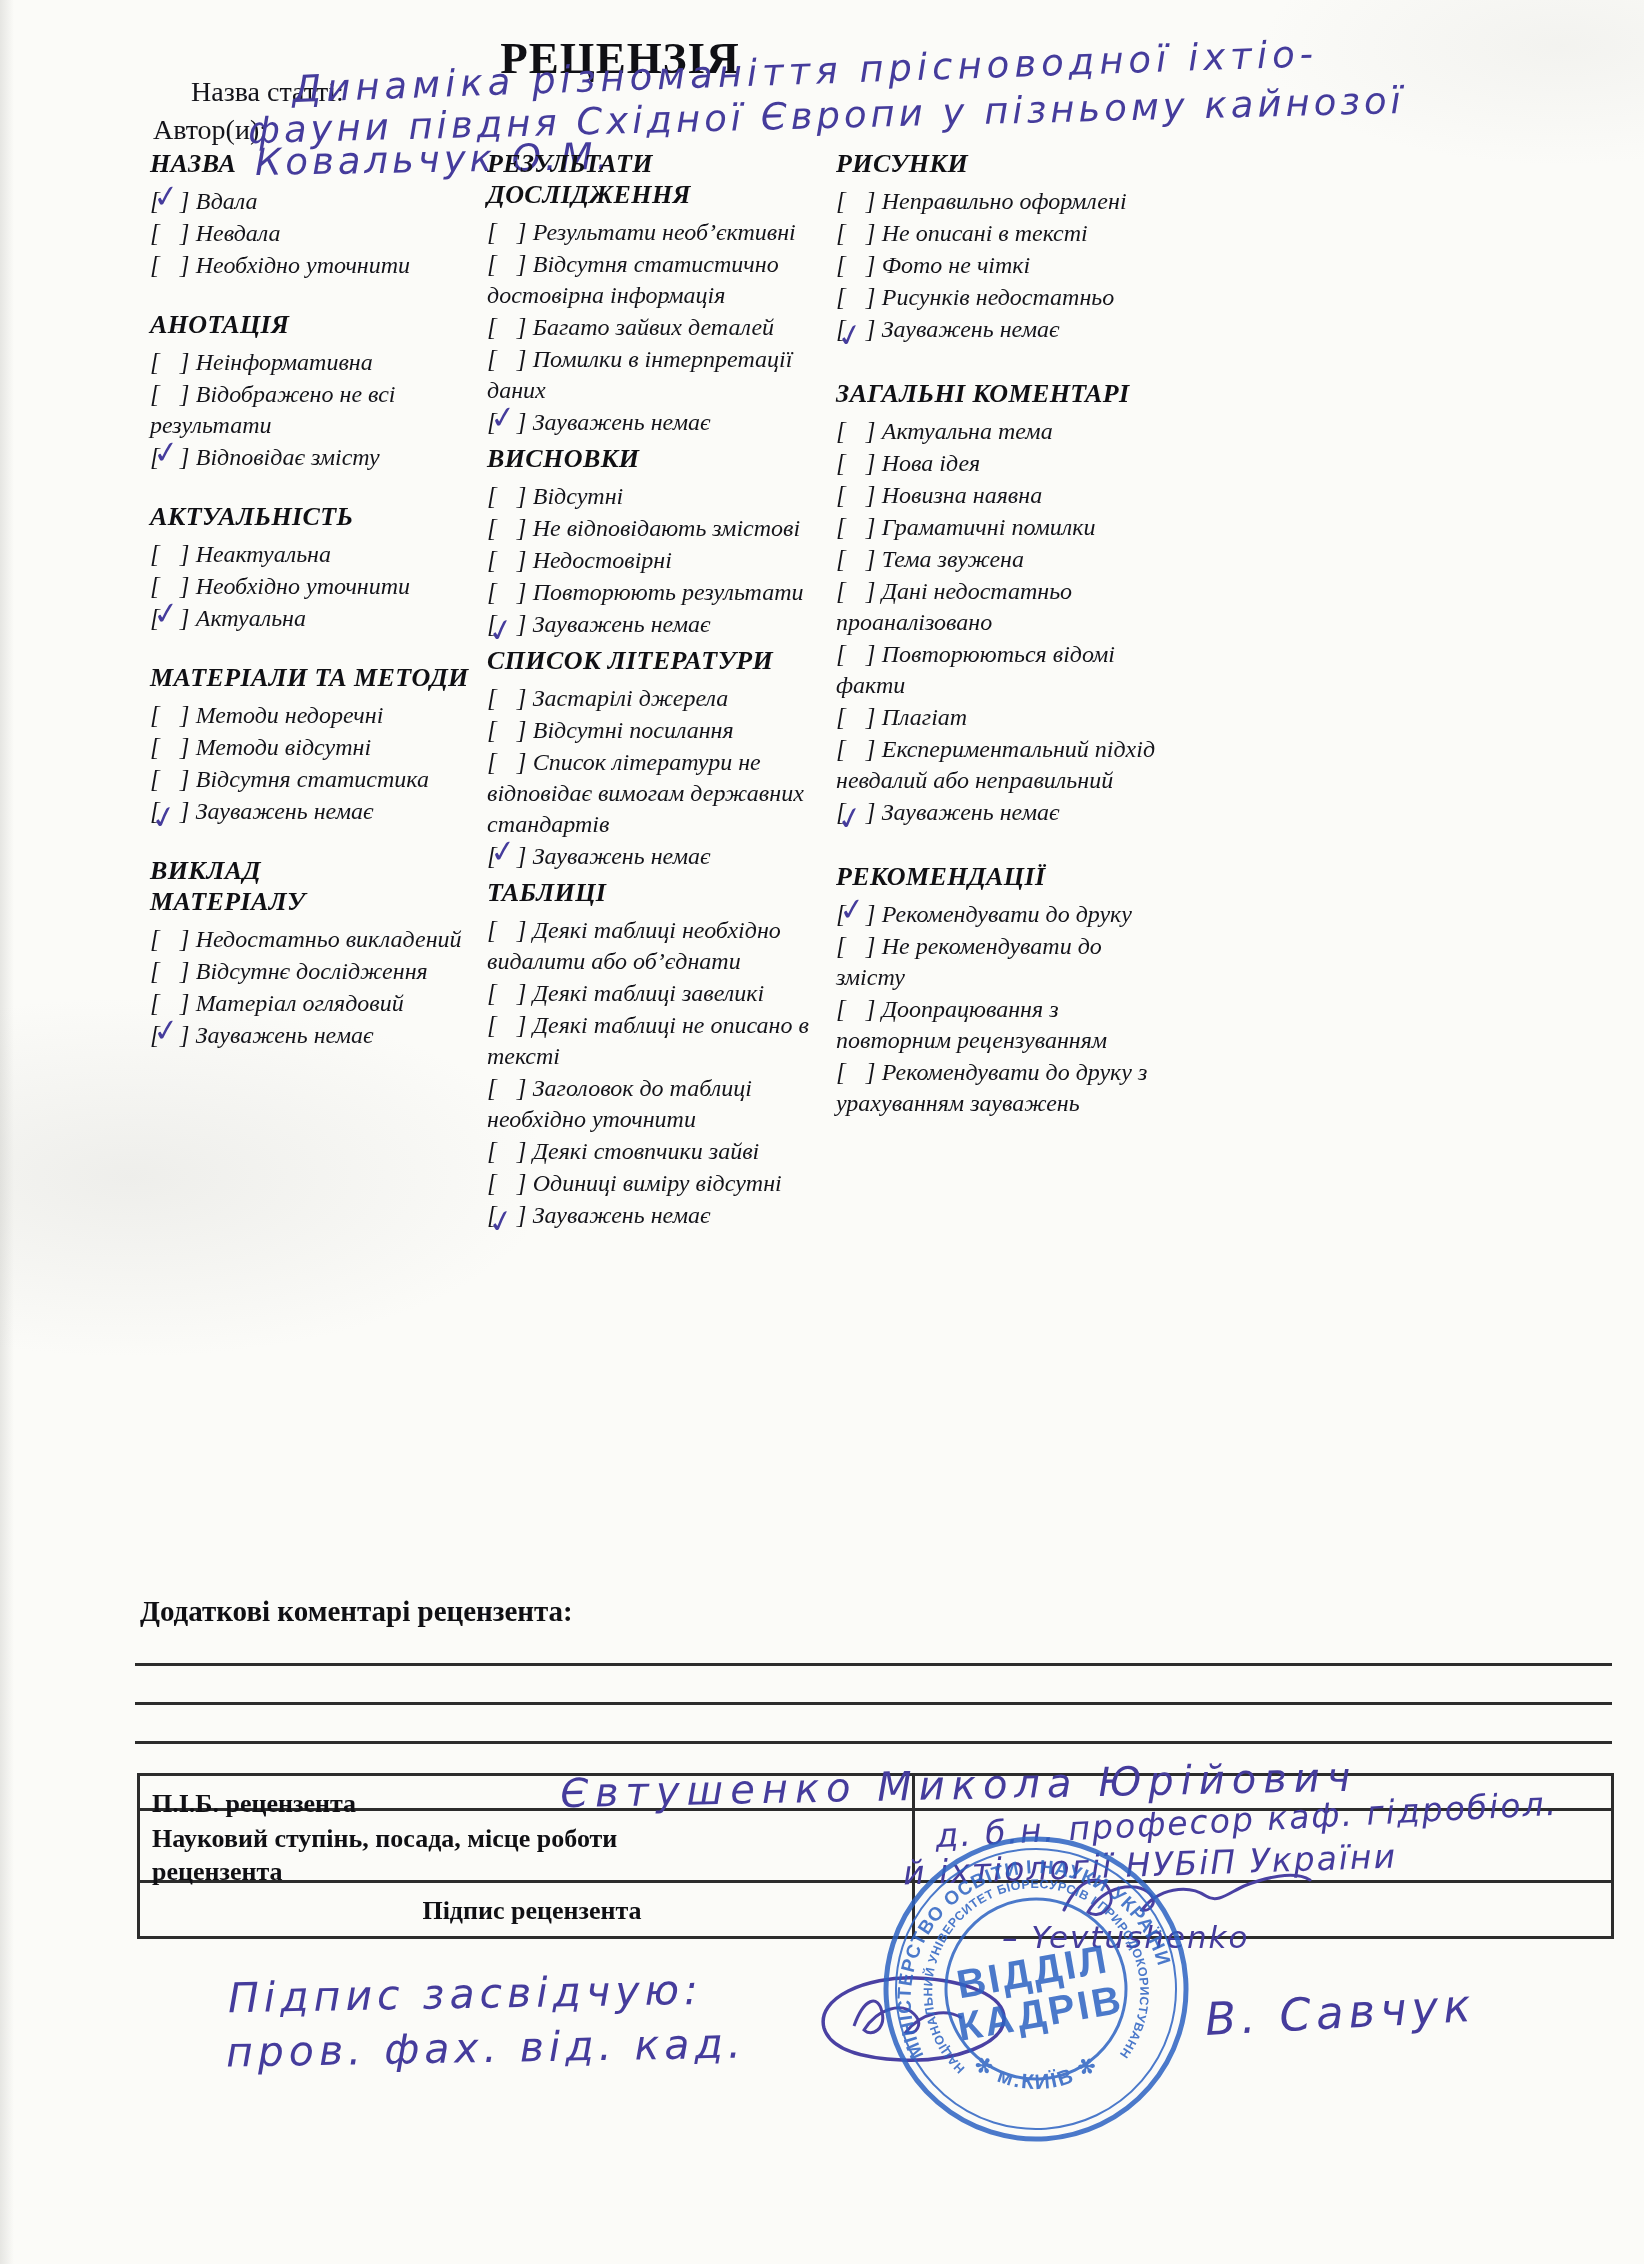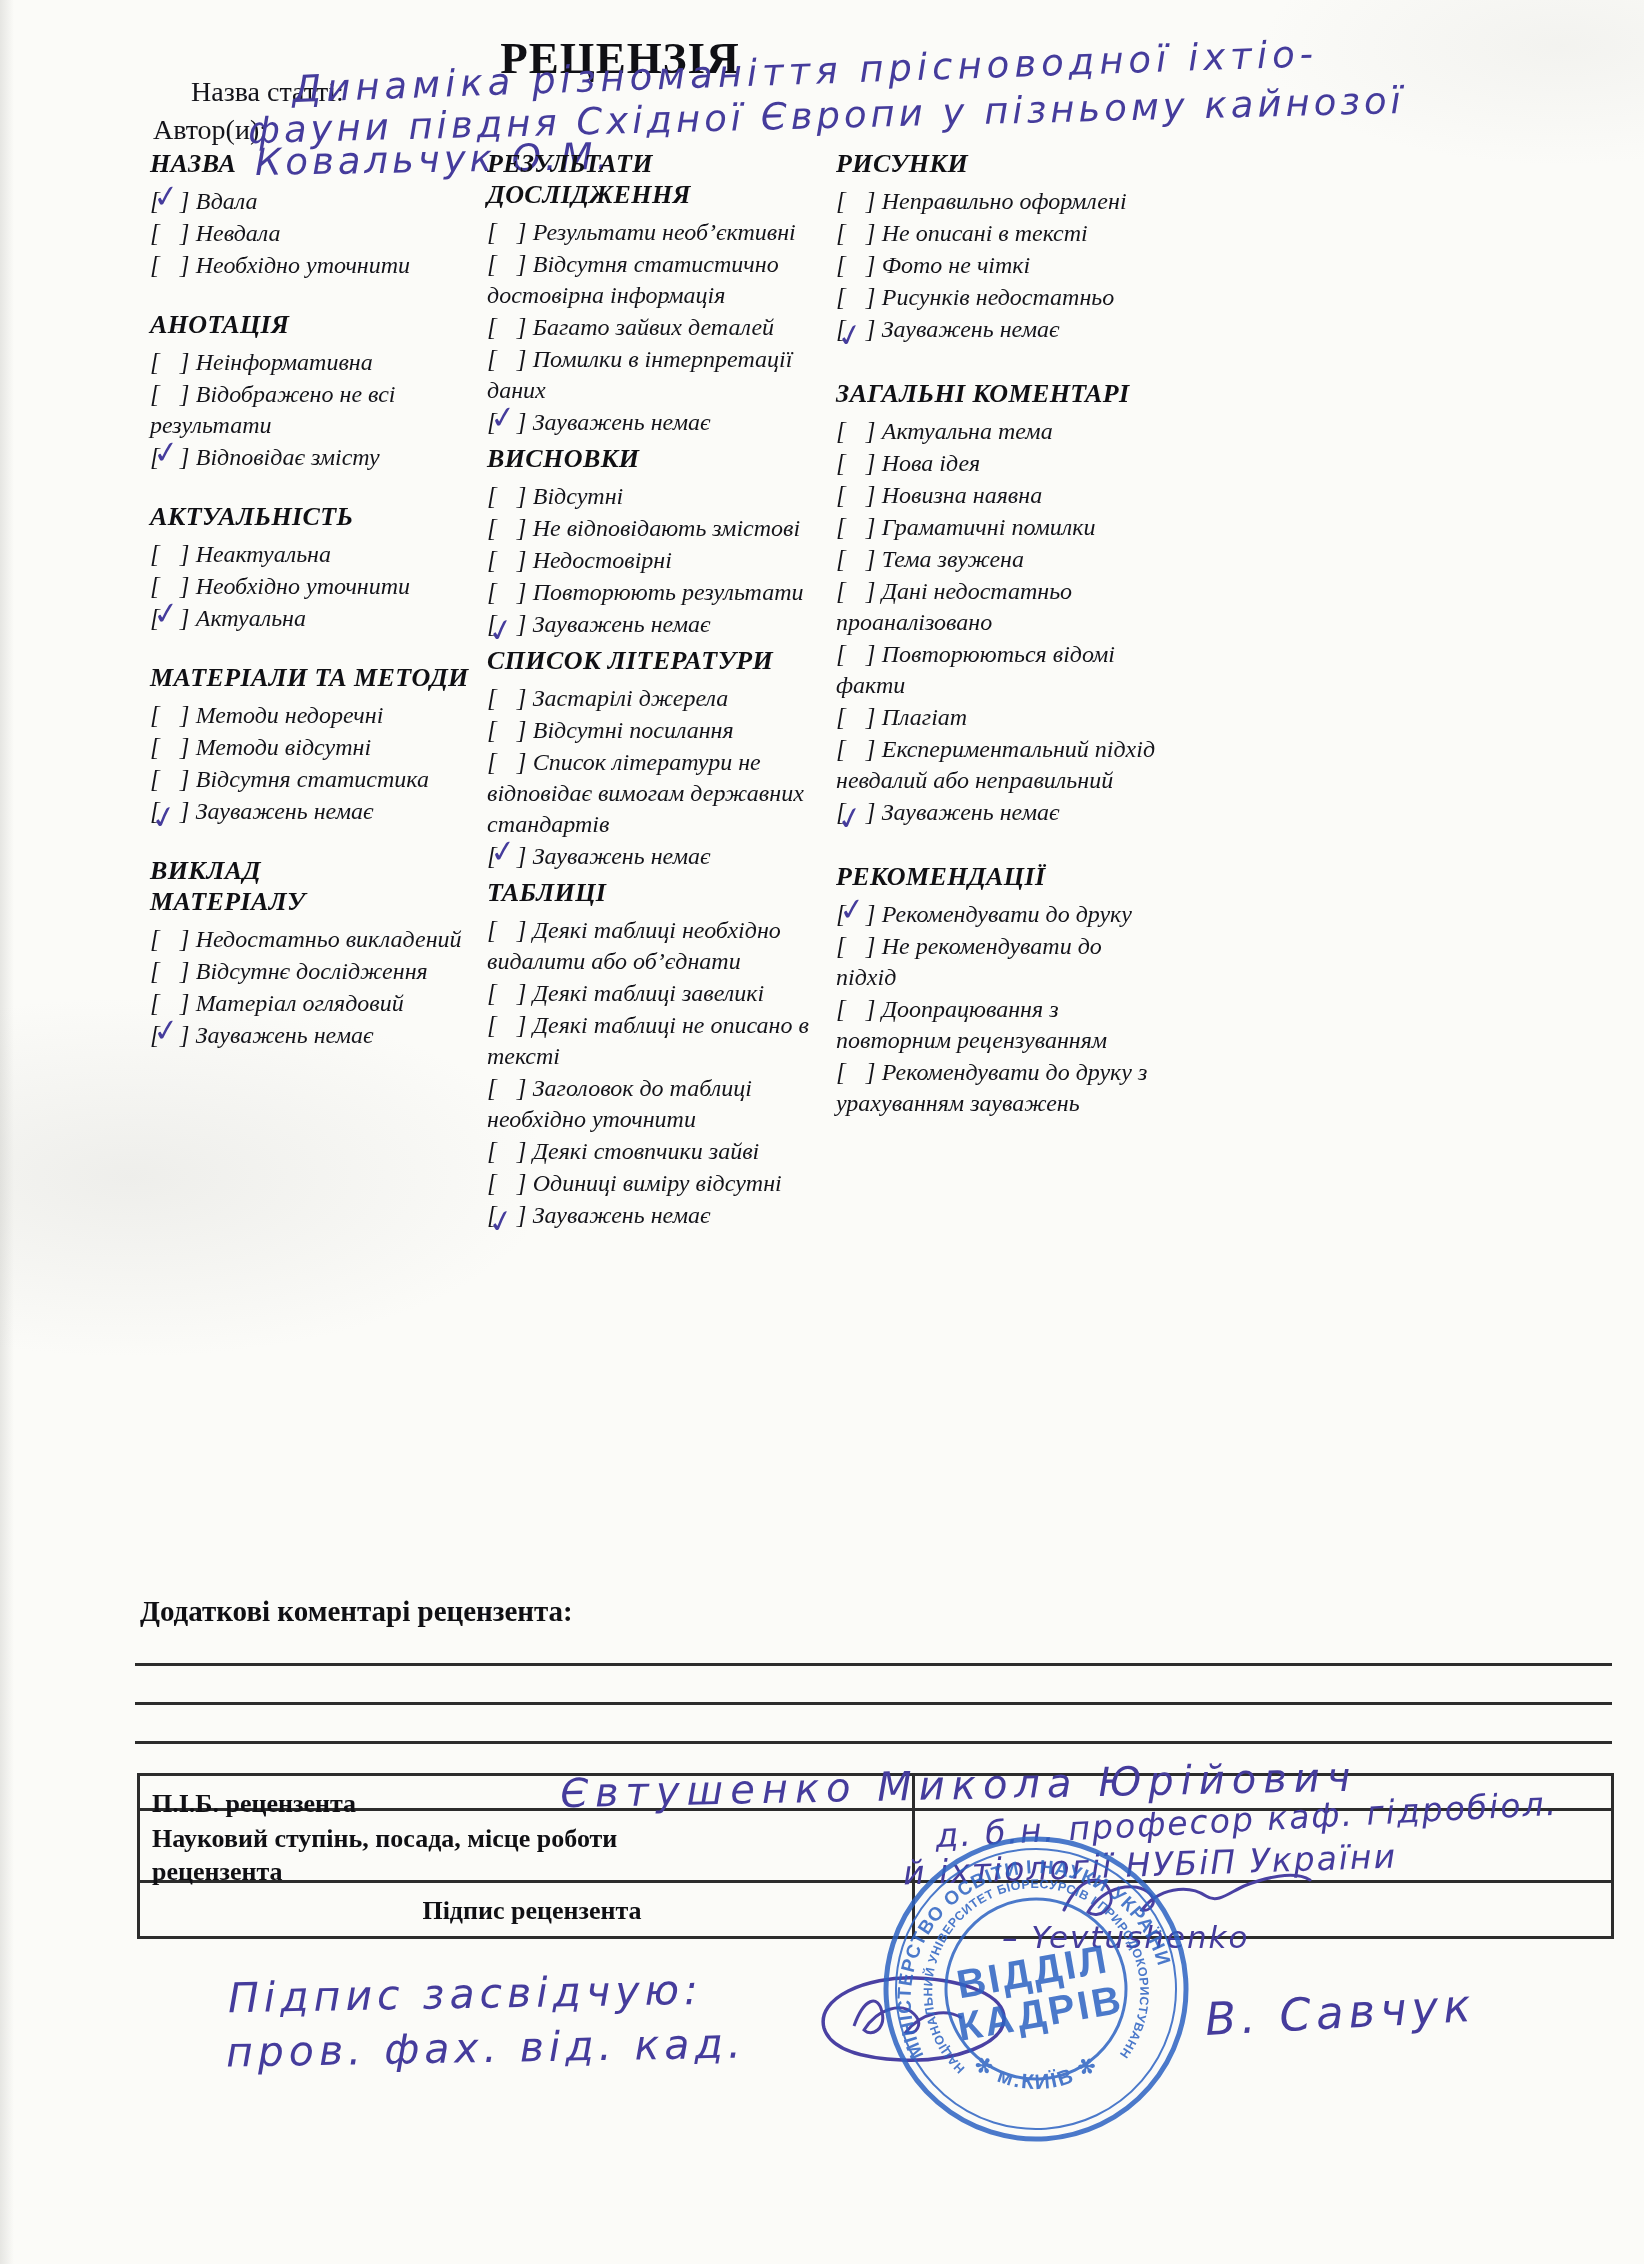--- a/index.html
+++ b/index.html
@@ -188,21 +188,21 @@
         <div class="item"><span class="box"><span class="br">[</span><span class="gap"></span><span class="br">] </span></span><span class="lbl"> Тема звужена</span></div>
         <div class="item"><span class="box"><span class="br">[</span><span class="gap"></span><span class="br">] </span></span><span class="lbl"> Дані недостатньо проаналізовано</span></div>
         <div class="item"><span class="box"><span class="br">[</span><span class="gap"></span><span class="br">] </span></span><span class="lbl"> Повторюються відомі факти</span></div>
         <div class="item"><span class="box"><span class="br">[</span><span class="gap"></span><span class="br">] </span></span><span class="lbl"> Плагіат</span></div>
         <div class="item"><span class="box"><span class="br">[</span><span class="gap"></span><span class="br">] </span></span><span class="lbl"> Експериментальний підхід невдалий або неправильний</span></div>
         <div class="item drop"><span class="mark">✓</span><span class="box"><span class="br">[</span><span class="gap"></span><span class="br">] </span></span><span class="lbl"> Зауважень немає</span></div>
       </div>
       <div class="section">
         <h3 class="sec-heading">РЕКОМЕНДАЦІЇ</h3>
         <div class="item"><span class="mark">✓</span><span class="box"><span class="br">[</span><span class="gap"></span><span class="br">] </span></span><span class="lbl"> Рекомендувати до друку</span></div>
-        <div class="item"><span class="box"><span class="br">[</span><span class="gap"></span><span class="br">] </span></span><span class="lbl">  Не рекомендувати до підхід</span></div>
+        <div class="item"><span class="box"><span class="br">[</span><span class="gap"></span><span class="br">] </span></span><span class="lbl">  Не рекомендувати до змісту</span></div>
         <div class="item"><span class="box"><span class="br">[</span><span class="gap"></span><span class="br">] </span></span><span class="lbl"> Доопрацювання з повторним рецензуванням</span></div>
         <div class="item"><span class="box"><span class="br">[</span><span class="gap"></span><span class="br">] </span></span><span class="lbl"> Рекомендувати до друку з урахуванням зауважень</span></div>
       </div>
     </div>
 
   <div class="comments-label">Додаткові коментарі рецензента:</div>
   <div class="rule rule1"></div>
   <div class="rule rule2"></div>
   <div class="rule rule3"></div>
 

